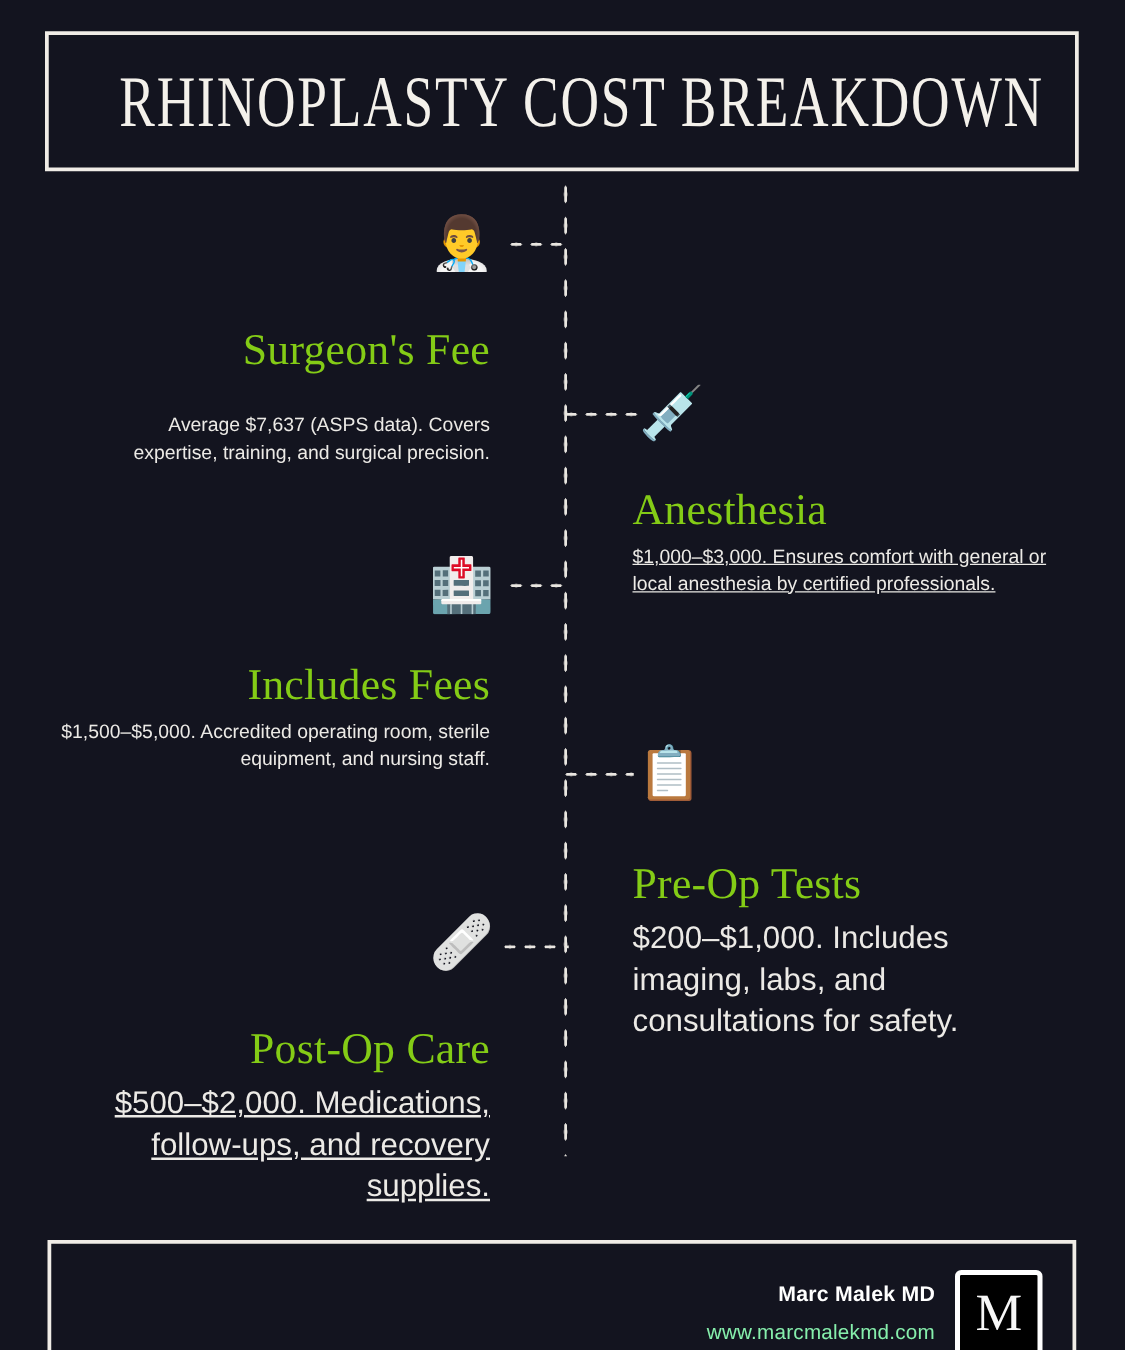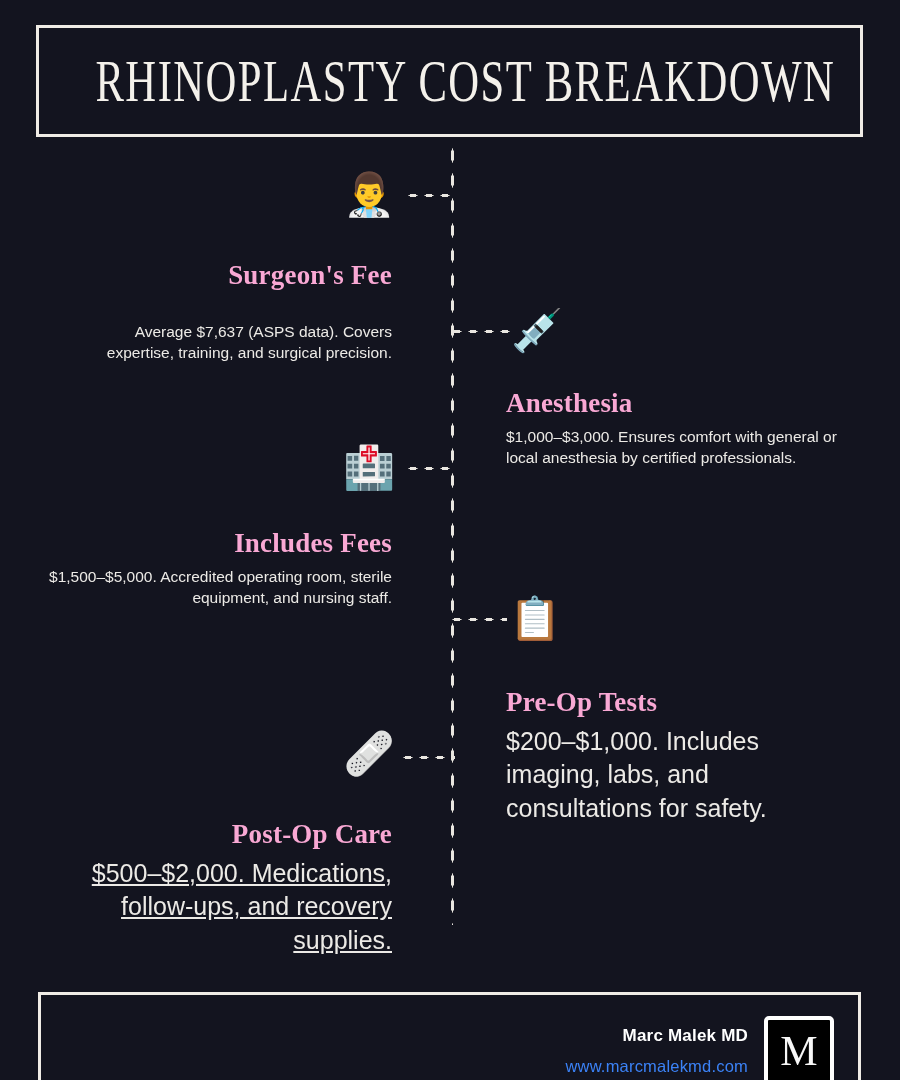--- a/index.html
+++ b/index.html
@@ -69,23 +69,23 @@
     background-repeat:repeat-x;
   }
 
   .text-block { position:absolute; }
 
   .text-block.left  { text-align:right; right:508px; }
   .text-block.right { text-align:left;  left:506px; }
 
   .step-title {
     font-family:"Liberation Serif", serif;
-    color:#f9a8d4;
-    font-weight:700;
-    font-size:27px;
+    color:#84cc16;
+    font-weight:400;
+    font-size:35px;
     line-height:1.15;
     letter-spacing:0.2px;
   }
   .step-desc {
     color:#eceae6;
     font-size:15.5px;
     line-height:1.38;
     margin-top:7px;
   }
   .step-desc.big { font-size:25px; line-height:1.33; }
@@ -105,21 +105,21 @@
     gap:16px;
   }
   .footer-text { text-align:right; }
   .brand-name {
     color:#ffffff;
     font-weight:700;
     font-size:17px;
     letter-spacing:0.2px;
   }
   .brand-url {
-    color:#3b82f6;
+    color:#86efac;
     font-size:16.5px;
     margin-top:11px;
     letter-spacing:0.2px;
   }
   .logo-box {
     width:70px; height:70px;
     background:#000000;
     border:4px solid #ffffff;
     border-radius:5px;
     display:flex;
@@ -152,21 +152,21 @@
       <div class="step-title">Surgeon's Fee</div>
       <div class="step-desc" style="width:290px; margin-left:auto;margin-top:30px;">Average $7,637 (ASPS data). Covers expertise, training, and surgical precision.</div>
     </div>
   </div>
 
   <div class="row">
     <div class="icon" style="left:508px; top:310px;">💉</div>
     <div class="connector" style="left:449px; top:329px; width:62px;"></div>
     <div class="text-block right" style="top:388px;">
       <div class="step-title">Anesthesia</div>
-      <div class="step-desc" style="width:345px;">$1,000–$3,000. Ensures comfort with general or local anesthesia by certified professionals.</div>
+      <div class="step-desc" style="width:345px;text-decoration:underline;">$1,000–$3,000. Ensures comfort with general or local anesthesia by certified professionals.</div>
     </div>
   </div>
 
   <div class="row">
     <div class="icon" style="left:340px; top:447px;">🏥</div>
     <div class="connector" style="left:405px; top:466px; width:50px;"></div>
     <div class="text-block left" style="top:528px;">
       <div class="step-title">Includes Fees</div>
       <div class="step-desc" style="width:345px; margin-left:auto;">$1,500–$5,000. Accredited operating room, sterile equipment, and nursing staff.</div>
     </div>

